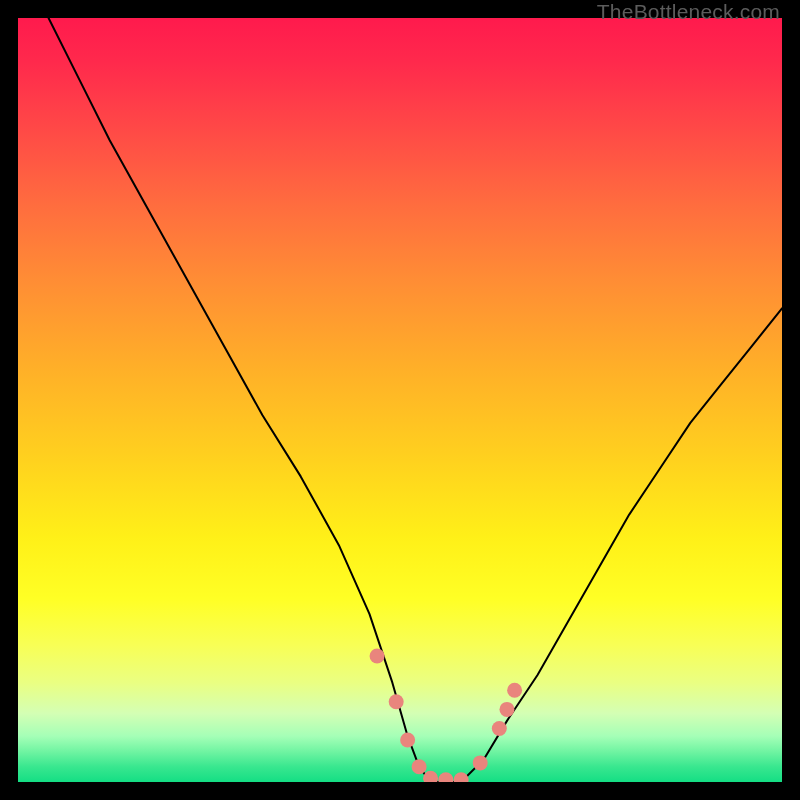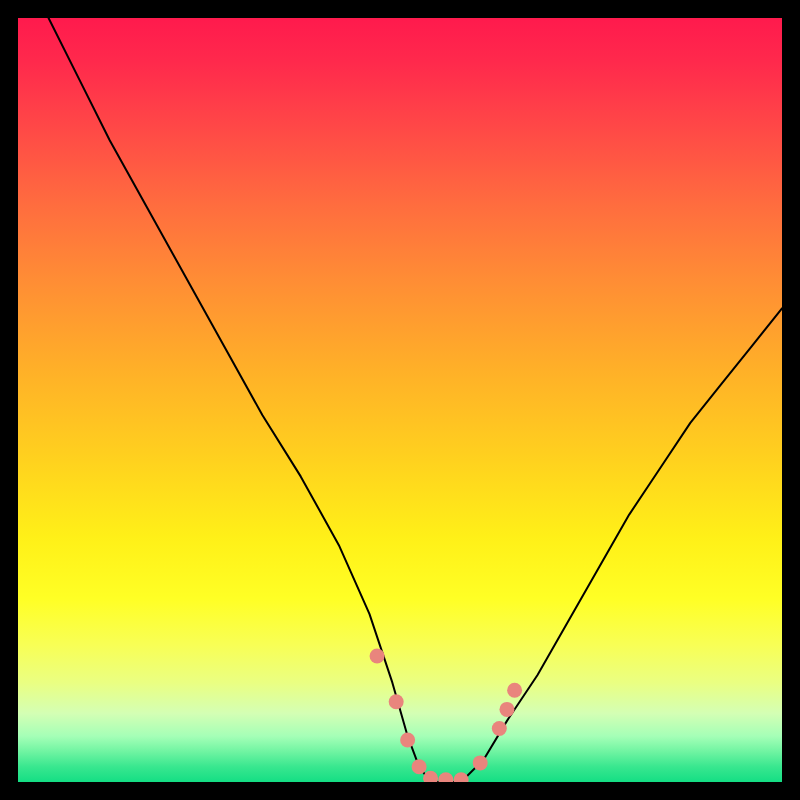--- a/index.html
+++ b/index.html
@@ -89,13 +89,14 @@
           <circle cx="412.56" cy="760.18" r="7.5" fill="#e9857d"></circle>
           <circle cx="427.84" cy="761.71" r="7.5" fill="#e9857d"></circle>
           <circle cx="443.12" cy="761.71" r="7.5" fill="#e9857d"></circle>
           <circle cx="462.22" cy="744.90" r="7.5" fill="#e9857d"></circle>
           <circle cx="481.32" cy="710.52" r="7.5" fill="#e9857d"></circle>
           <circle cx="488.96" cy="691.42" r="7.5" fill="#e9857d"></circle>
           <circle cx="496.60" cy="672.32" r="7.5" fill="#e9857d"></circle>
         </g>
     </svg>
   </div>
+  <div class="watermark">TheBottleneck.com</div>
 </div>
 
 </body></html>

